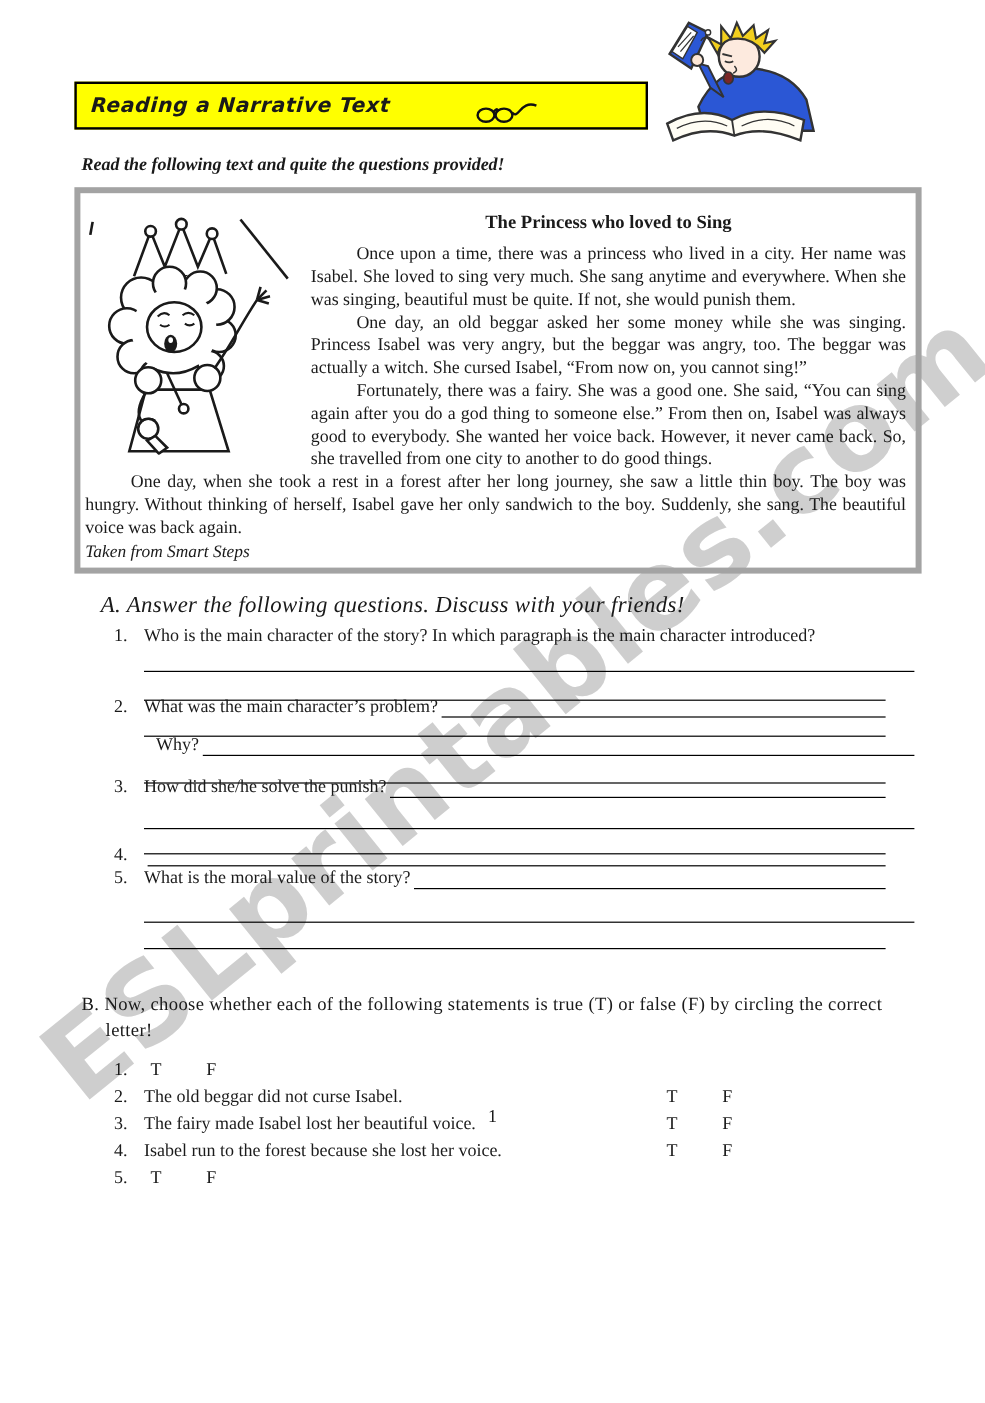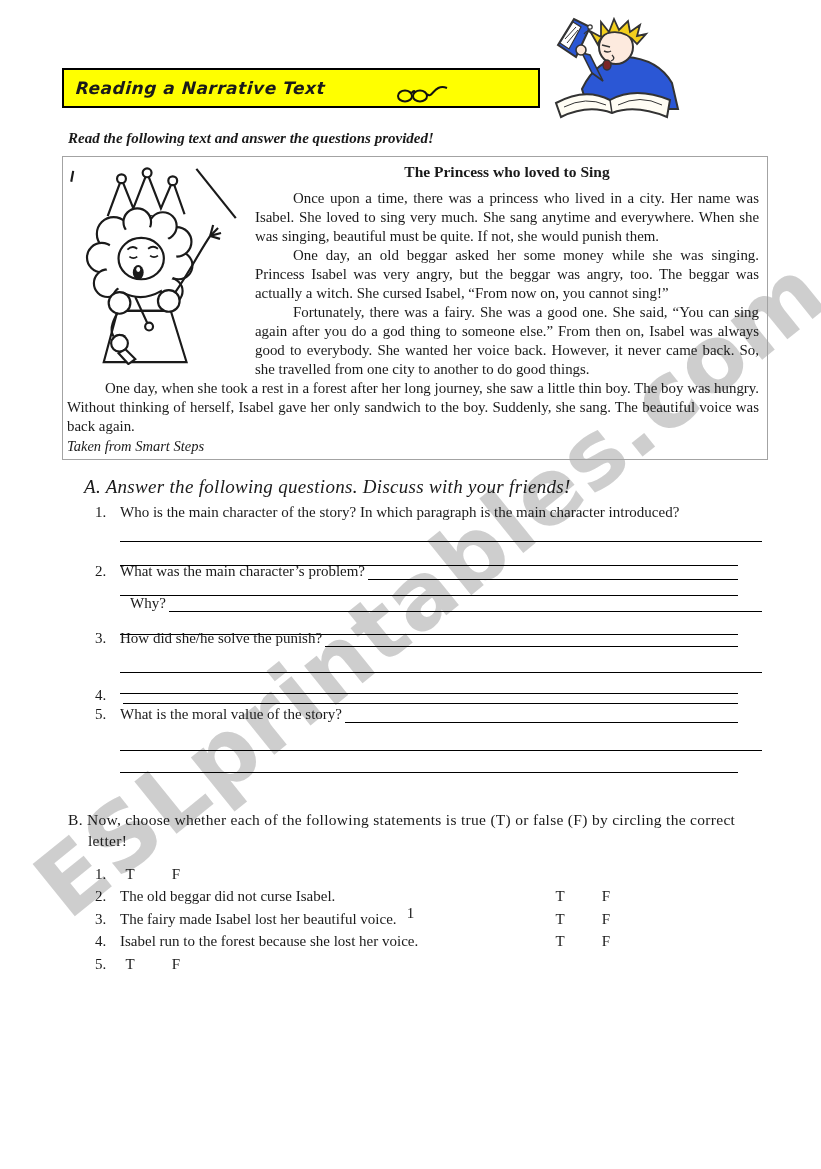--- a/index.html
+++ b/index.html
@@ -31,22 +31,22 @@
   }
   .glasses { position:absolute; left:332px; top:9px; }
   .boy-clip { position:absolute; left:540px; top:16px; }
 
   .instruction {
     margin:2px 0 0 68px; font-style:italic; font-weight:bold; font-size:15px;
   }
 
   
   .story-box {
-    position:relative; margin:9px 53px 0 62px; border:1px solid #a3a3a3;
-    padding:4px 8px 2px 4px; min-height:288px; background:transparent;
+    position:relative; margin:9px 53px 0 62px; border:5px solid #a3a3a3;
+    padding:14px 8px 2px 4px; min-height:288px; background:transparent;
   }
   .princess-clip { float:left; width:178px; height:202px; margin:2px 10px 2px 0; }
   .story-title { text-align:center; font-weight:bold; font-size:15.5px; margin:2px 0 8px 0; }
   .story-para {
     font-size:14.9px; line-height:19px; text-align:justify; text-indent:38px;
   }
   .attribution { clear:none; text-align:left; font-style:italic; font-size:14.5px; margin:2px 2px 2px 0; }
 
   
   .sec-heading { margin:16px 0 0 84px; font-style:italic; font-size:19px; letter-spacing:.3px; }
@@ -116,21 +116,21 @@
           <ellipse cx="112" cy="84" rx="9" ry="5" fill="#fde7d6" stroke="#333" stroke-width="1.6"></ellipse>
 
           <path d="M16,86 Q45,70 70,83 Q95,69 130,83 L127,100 Q95,87 72,96 Q48,87 21,100 Z" fill="#fffdf4" stroke="#333" stroke-width="2"></path>
           <line x1="70" y1="83" x2="72" y2="96" stroke="#333" stroke-width="1.5"></line>
           <path d="M24,90 Q46,79 66,88" stroke="#333" stroke-width="1" fill="none"></path>
           <path d="M78,88 Q100,77 122,88" stroke="#333" stroke-width="1" fill="none"></path>
         </svg>
       </div>
     </div>
 
-    <div class="instruction">Read the following text and answer the questions provided!</div>
+    <div class="instruction">Read the following text and quite the questions provided!</div>
 
     <div class="story-box">
       <div class="princess-clip">
         <svg width="175" height="202" viewBox="0 0 175 205" fill="none" stroke="#1a1a1a" stroke-width="2.2">
           <path d="M5,8 l-2,11"></path>
           <line x1="130" y1="6" x2="170" y2="56"></line>
           <text x="94" y="40" font-size="34" fill="#1a1a1a" stroke="none" transform="rotate(12 94 40)">♪</text>
           <path d="M88,50 l-11,8"></path>
           <path d="M93,62 l-12,5"></path>
 

